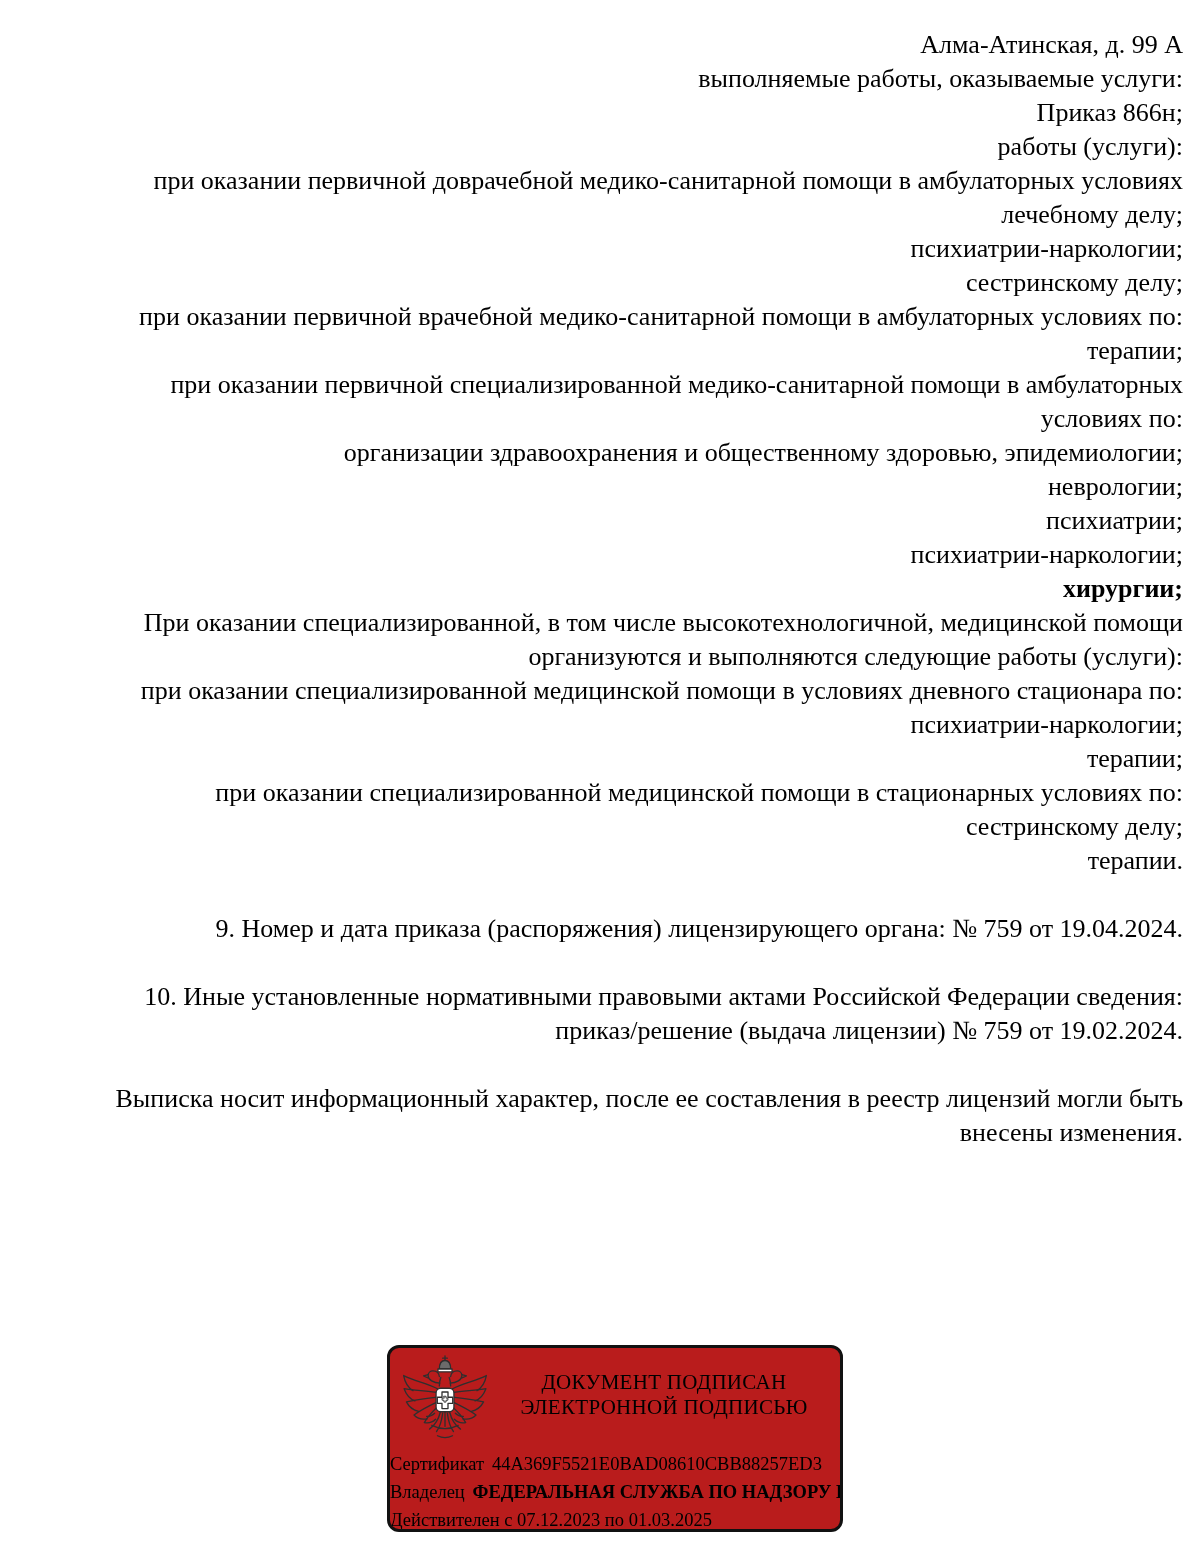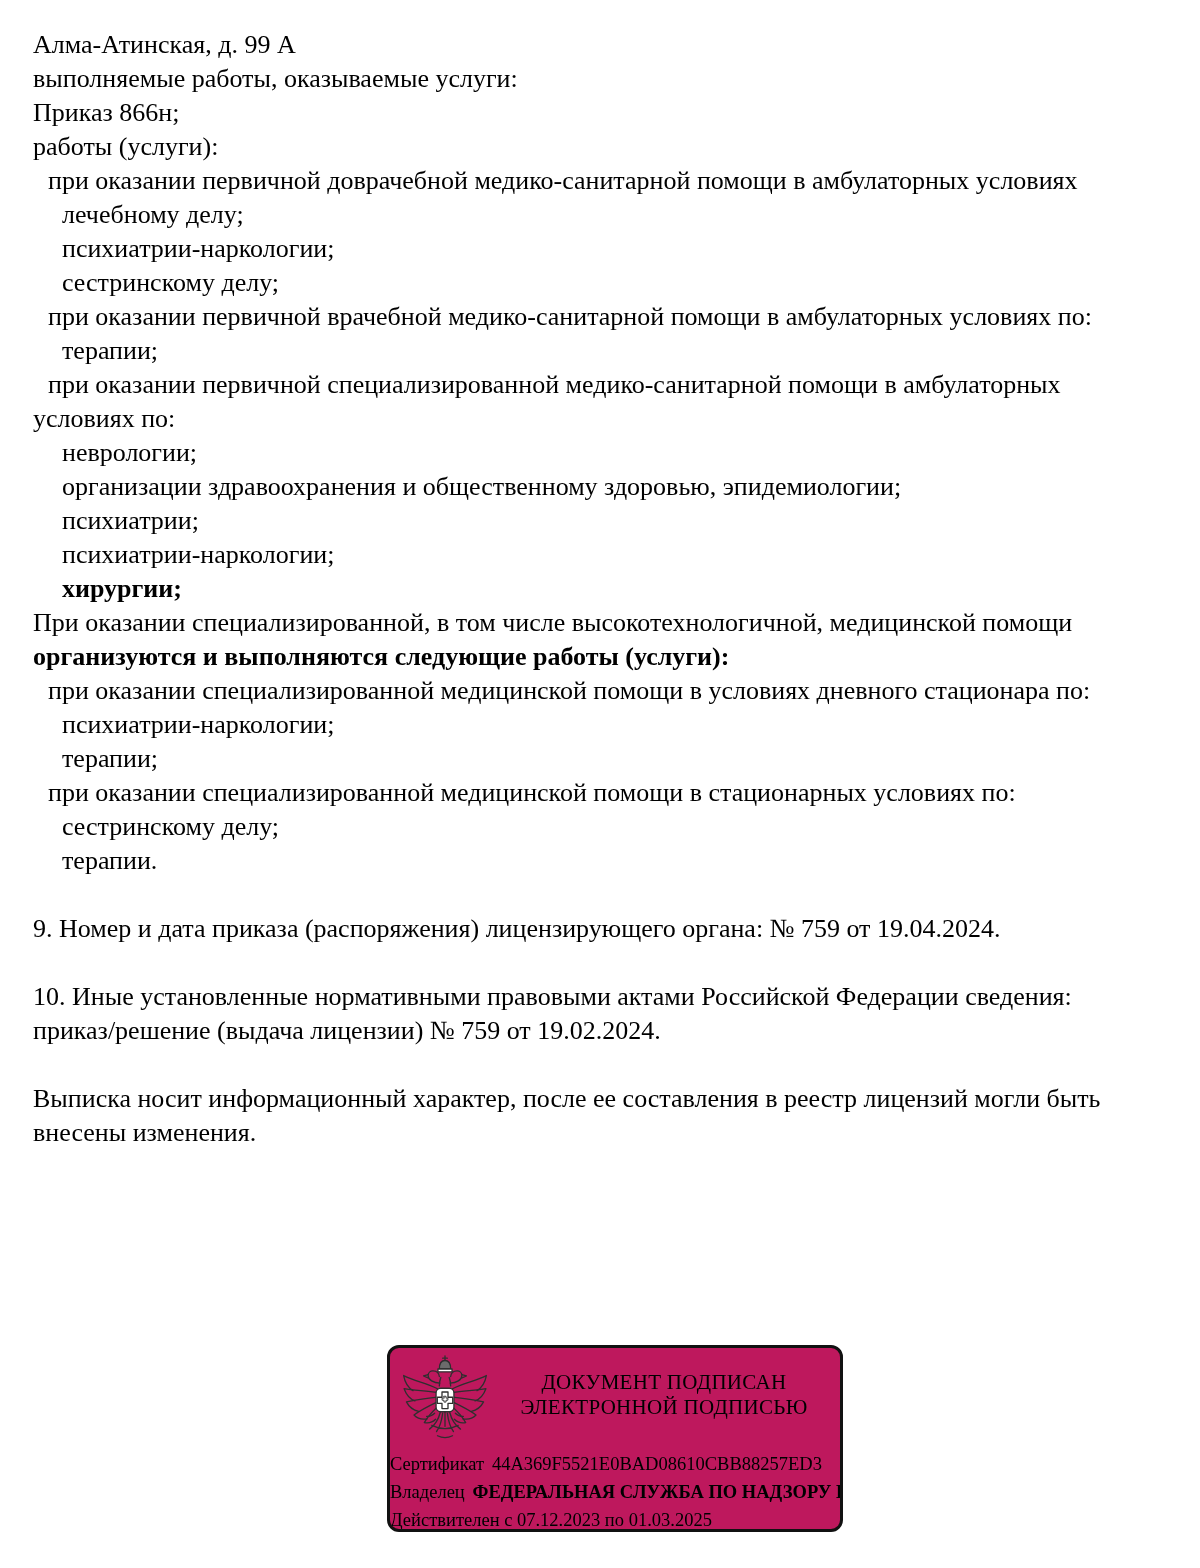--- a/index.html
+++ b/index.html
@@ -12,37 +12,38 @@
     position: relative;
     overflow: hidden;
   }
   .doc {
     position: absolute;
     left: 33px;
     top: 28px;
     width: 1150px;
     font-size: 26px;
     line-height: 34px;
+    text-align: right;
   }
   .line {
     height: 34px;
     white-space: nowrap;
   }
   
   .stamp {
     position: absolute;
     left: 387px;
     top: 1345px;
     width: 456px;
     height: 187px;
     box-sizing: border-box;
     border: 3.5px solid #111111;
     border-radius: 12px;
     overflow: hidden;
-    background: #be185d;
+    background: #b91c1c;
   }
   .stamp-top {
     display: flex;
     align-items: flex-start;
     height: 102px;
     box-sizing: border-box;
     padding: 6px 4px 0 8px;
   }
   .eagle {
     width: 94px;
@@ -93,33 +94,33 @@
     <div class="line" style="padding-left: 29px;">сестринскому делу;</div>
 
     <div class="line" style="padding-left: 15px;">при оказании первичной врачебной медико-санитарной помощи в амбулаторных условиях по:</div>
 
     <div class="line" style="padding-left: 29px;">терапии;</div>
 
     <div class="line" style="padding-left: 15px;">при оказании первичной специализированной медико-санитарной помощи в амбулаторных</div>
 
     <div class="line" style="padding-left: 0px;">условиях по:</div>
 
+    <div class="line" style="padding-left: 29px;">организации здравоохранения и общественному здоровью, эпидемиологии;</div>
+
     <div class="line" style="padding-left: 29px;">неврологии;</div>
 
-    <div class="line" style="padding-left: 29px;">организации здравоохранения и общественному здоровью, эпидемиологии;</div>
-
     <div class="line" style="padding-left: 29px;">психиатрии;</div>
 
     <div class="line" style="padding-left: 29px;">психиатрии-наркологии;</div>
 
     <div class="line" style="padding-left: 29px; font-weight: bold;">хирургии;</div>
 
     <div class="line" style="padding-left: 0px;">При оказании специализированной, в том числе высокотехнологичной, медицинской помощи</div>
 
-    <div class="line" style="padding-left: 0px; font-weight: bold;">организуются и выполняются следующие работы (услуги):</div>
+    <div class="line" style="padding-left: 0px;">организуются и выполняются следующие работы (услуги):</div>
 
     <div class="line" style="padding-left: 15px;">при оказании специализированной медицинской помощи в условиях дневного стационара по:</div>
 
     <div class="line" style="padding-left: 29px;">психиатрии-наркологии;</div>
 
     <div class="line" style="padding-left: 29px;">терапии;</div>
 
     <div class="line" style="padding-left: 15px;">при оказании специализированной медицинской помощи в стационарных условиях по:</div>
 
     <div class="line" style="padding-left: 29px;">сестринскому делу;</div>

